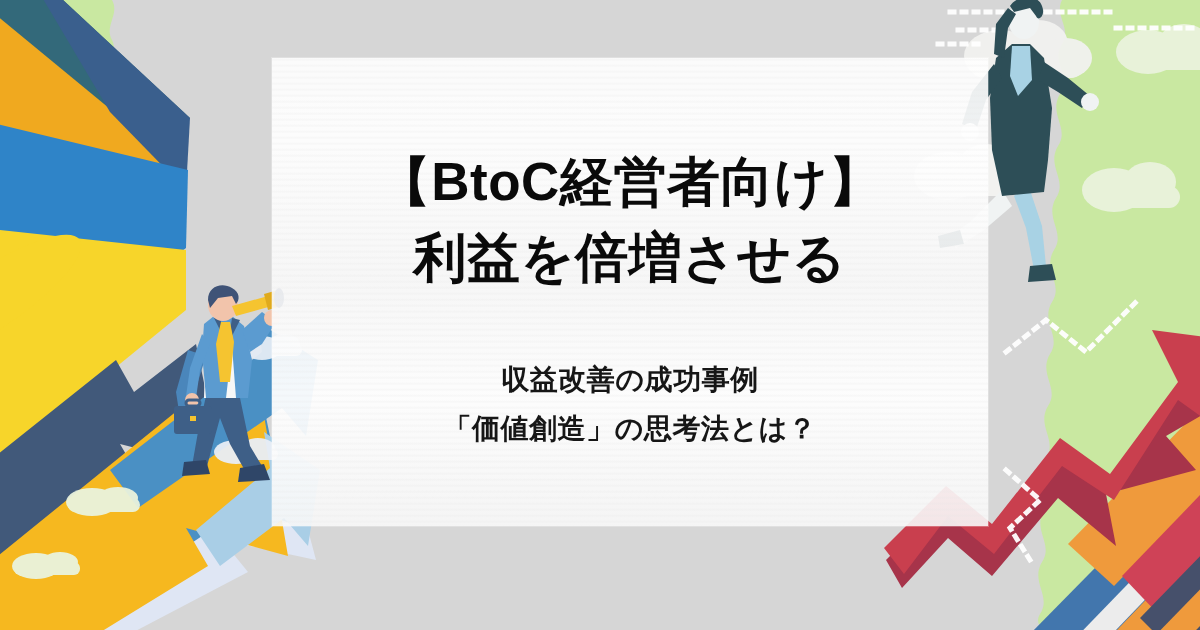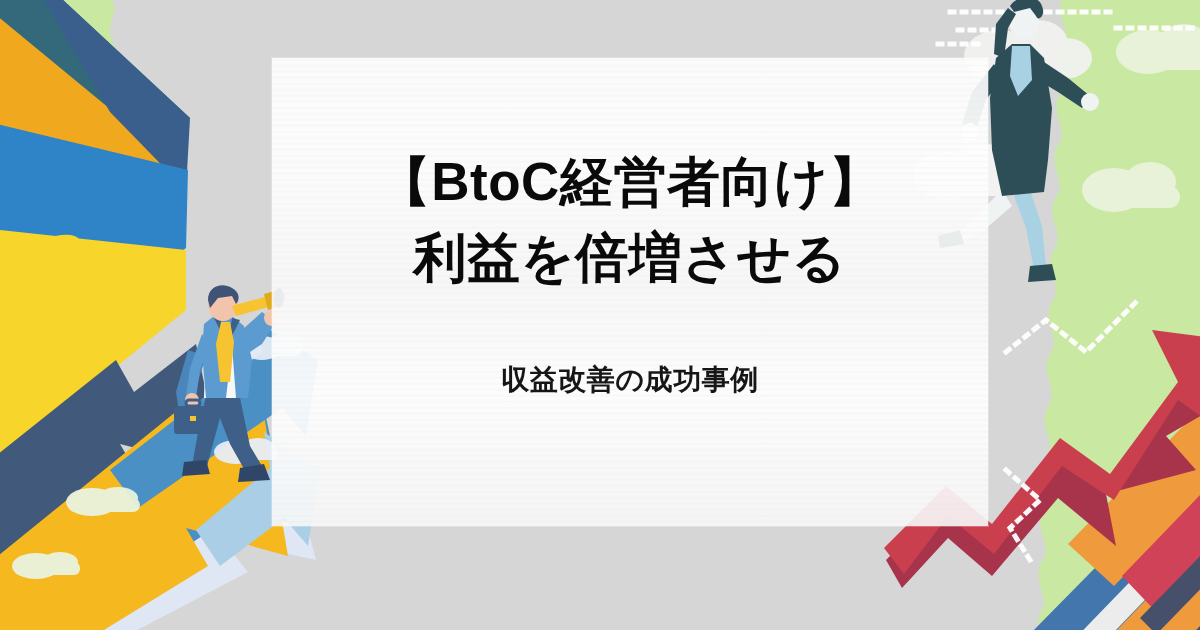--- a/index.html
+++ b/index.html
@@ -258,18 +258,19 @@
   <div id="panel">
     <div id="panel-inner">
 
       <div id="title-block">
         <div class="title-line">【BtoC経営者向け】</div>
         <div class="title-line">利益を倍増させる</div>
       </div>
 
       <div id="subtitle-block">
         <div class="sub-line">収益改善の成功事例</div>
+        <div class="sub-line">「価値創造」の思考法とは？</div>
       </div>
 
     </div>
   </div>
 
 </div>
 
 </body></html>

